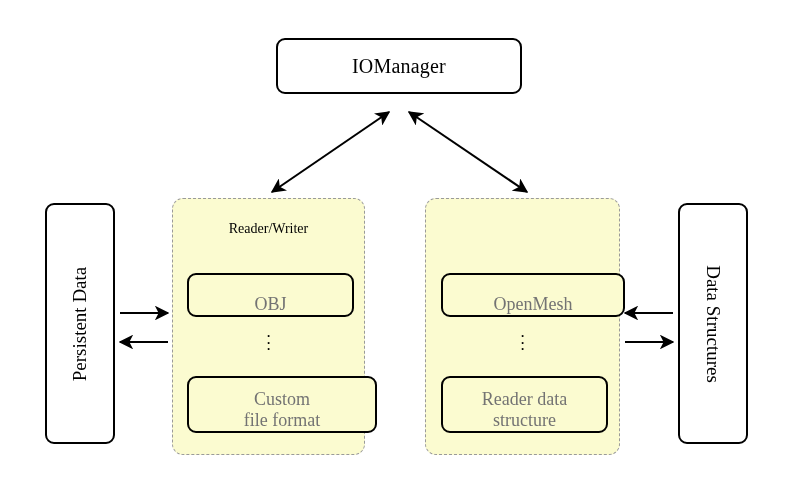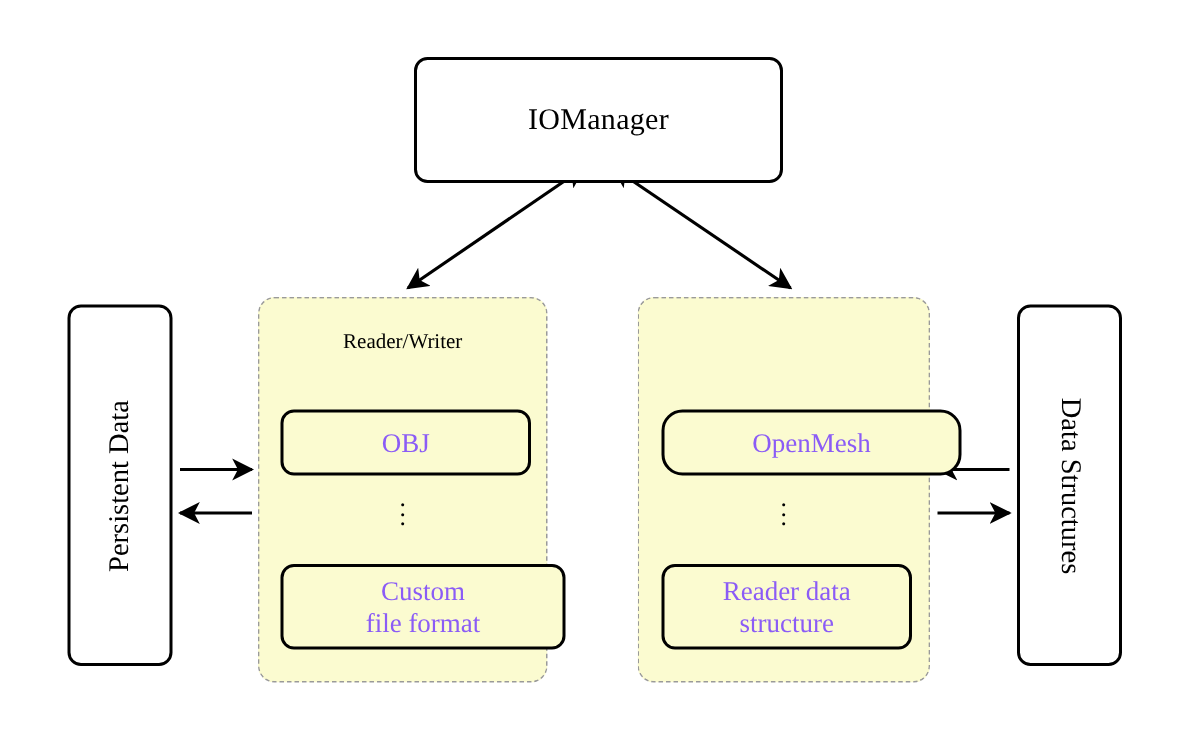--- a/index.html
+++ b/index.html
@@ -37,21 +37,21 @@
     align-items: center;
     justify-content: center;
     color: #000000;
   }
 
   
   #iomanager {
     left: 276px;
     top: 38px;
     width: 246px;
-    height: 84px;
+    height: 56px;
     font-size: 20px;
     letter-spacing: 0.2px;
   }
 
   
   .side-box {
     position: absolute;
     box-sizing: border-box;
     background: #ffffff;
     border: 2.2px solid #000000;
@@ -113,30 +113,30 @@
   #group-importerexporter .group-title { font-size: 18.4px; }
 
   
   .inner-box {
     position: absolute;
     box-sizing: border-box;
     background: #fbfbd0;
     border: 2.4px solid #000000;
     border-radius: 9px;
     display: flex;
-    align-items: center;
+    align-items: flex-end;
     justify-content: center;
     text-align: center;
     font-size: 18px;
     line-height: 1.16;
-    color: #8b5cf6;
+    color: #737373;
   }
   .inner-box.top    { left: 14px;  top: 74px;  width: 167px; height: 44px; }
   .inner-box.bottom { left: 14px;  top: 177px; width: 190px; height: 57px; }
-  #group-importerexporter .inner-box.top    { left: 15px; width: 200px; border-radius: 14px; }
+  #group-importerexporter .inner-box.top    { left: 15px; width: 184px; }
   #group-importerexporter .inner-box.bottom { left: 15px; width: 167px; }
 
   
   .ellipsis {
     position: absolute;
     left: 0;
     right: 0;
     top: 130px;
     text-align: center;
     font-size: 17px;

